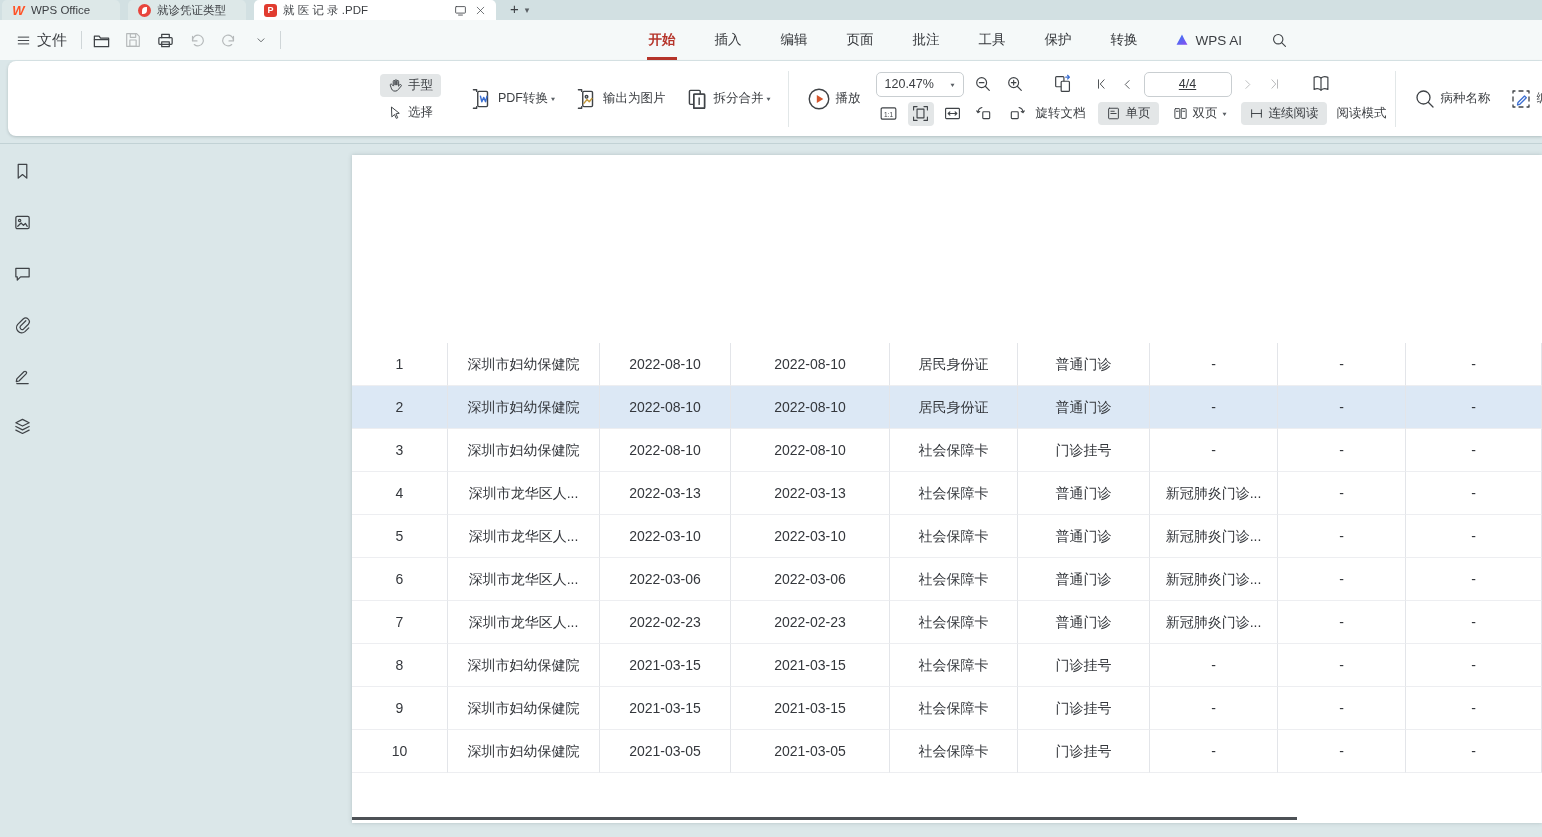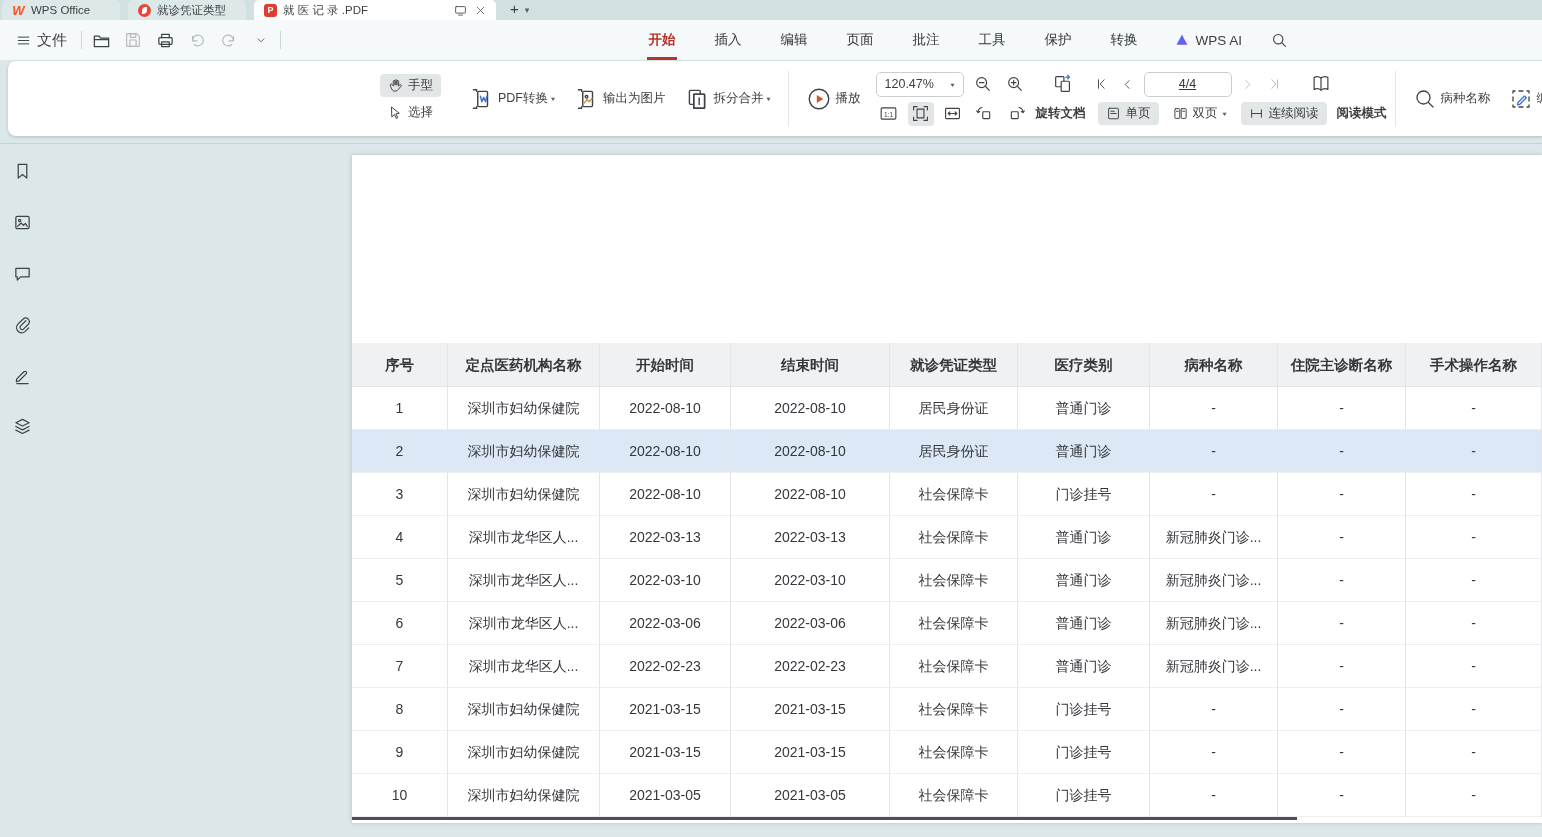--- a/index.html
+++ b/index.html
@@ -49,21 +49,21 @@
   .tsep { width:1px; height:56px; background:#e2e7e8; margin:0 8px; flex:none; }
   .caret { font-size:8px; color:#5a6065; transform:scaleY(.8); }
   .zoomnav { display:flex; flex-direction:column; gap:5px; margin-left:6px; }
   .znrow { display:flex; align-items:center; gap:6px; }
   .zoombox { width:88px; height:25px; border:1px solid #c9ced1; border-radius:5px; display:flex; align-items:center;
              justify-content:space-between; padding:0 8px; font-size:12.5px; }
   .sqbtn { width:26px; height:24px; display:flex; align-items:center; justify-content:center; border-radius:4px; }
   .sqbtn.sel { background:#e3e6e7; }
   .pageinput { width:88px; height:25px; border:1px solid #c9ced1; border-radius:5px; text-align:center; font-size:12.5px;
                font-family:inherit; color:#33363a; background:#fff;text-decoration:underline; }
-  .lbl { font-size:12.5px; white-space:nowrap;font-weight:bold; }
+  .lbl { font-size:12.5px; white-space:nowrap; }
   .rt-group { display:flex; align-items:center; }
   .minirows { display:flex; flex-direction:column; gap:6px; margin-left:4px; }
   .minirow { display:flex; align-items:center; gap:5px; font-size:12.5px; white-space:nowrap; }
 
   
   .workspace { height:694px; display:flex; border-top:1px solid #c2d2d5; background:#dbe7e9; }
   .sidebar { width:45px; padding-top:14px; display:flex; flex-direction:column; align-items:center; gap:25px; flex:none; }
   .sbtn { width:26px; height:26px; display:flex; align-items:center; justify-content:center; color:#3f4347; }
   .docarea { flex:1; position:relative; }
   .page { position:absolute; left:307px; top:11px; width:1190px; height:668px; background:#fff; box-shadow:0 0 4px rgba(60,80,85,.25); }
@@ -488,31 +488,20 @@
           <path d="M10 2.5 L17 6 L10 9.5 L3 6 Z"></path>
           <path d="M3 10 L10 13.5 L17 10"></path>
           <path d="M3 13.8 L10 17.3 L17 13.8"></path>
         </svg>
     </span>
   </div>
 
   <div class="docarea">
     <div class="page">
       <div class="tablewrap">
-        <div class="thead">
-            <div class="cell c0">序号</div>
-            <div class="cell c1">定点医药机构名称</div>
-            <div class="cell c2">开始时间</div>
-            <div class="cell c3">结束时间</div>
-            <div class="cell c4">就诊凭证类型</div>
-            <div class="cell c5">医疗类别</div>
-            <div class="cell c6">病种名称</div>
-            <div class="cell c7">住院主诊断名称</div>
-            <div class="cell c8">手术操作名称</div>
-          </div>
         <div>
             <div class="trow">
               <div class="cell c0">1</div>
               <div class="cell c1">深圳市妇幼保健院</div>
               <div class="cell c2">2022-08-10</div>
               <div class="cell c3">2022-08-10</div>
               <div class="cell c4">居民身份证</div>
               <div class="cell c5">普通门诊</div>
               <div class="cell c6">-</div>
               <div class="cell c7">-</div>

